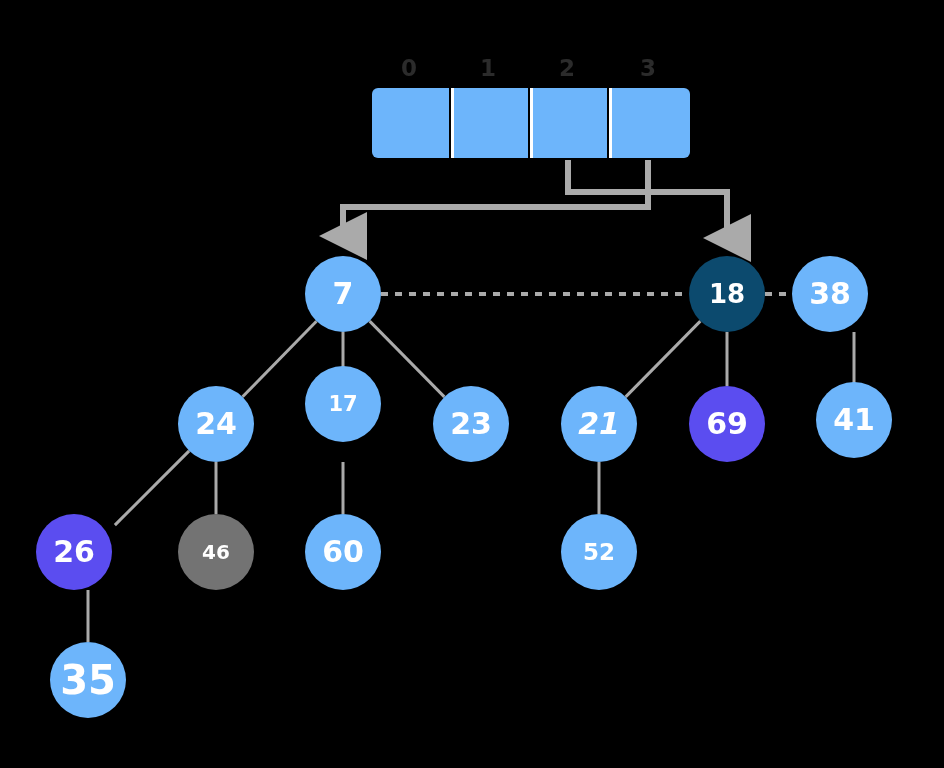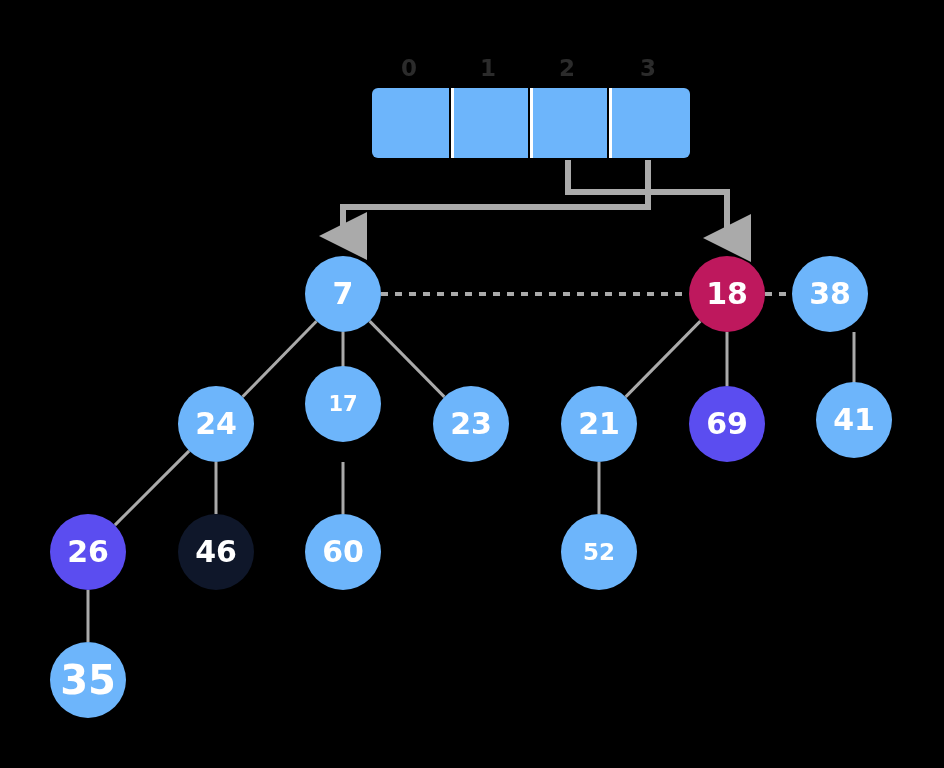--- a/index.html
+++ b/index.html
@@ -92,28 +92,28 @@
       <div class="array-index" style="left: 389px; top: 55px; width: 40px; color: rgb(43, 43, 43);">0</div>
       <div class="array-cell" style="left: 451px; top: 88px; width: 77px; height: 70px; background: rgb(109, 181, 251); border-left: 3px solid rgb(255, 255, 255);"></div>
       <div class="array-index" style="left: 468px; top: 55px; width: 40px; color: rgb(43, 43, 43);">1</div>
       <div class="array-cell" style="left: 530px; top: 88px; width: 77px; height: 70px; background: rgb(109, 181, 251); border-left: 3px solid rgb(255, 255, 255);"></div>
       <div class="array-index" style="left: 547px; top: 55px; width: 40px; color: rgb(43, 43, 43);">2</div>
       <div class="array-cell" style="left: 609px; top: 88px; width: 81px; height: 70px; background: rgb(109, 181, 251); border-top-right-radius: 6px; border-bottom-right-radius: 6px; border-left: 3px solid rgb(255, 255, 255);"></div>
       <div class="array-index" style="left: 628px; top: 55px; width: 40px; color: rgb(43, 43, 43);">3</div>
     </div>
   <div id="nodes-group">
       <div class="node node-light" style="left: 305px; top: 256px; width: 76px; height: 76px; font-size: 30px; background: rgb(109, 181, 251); color: rgb(255, 255, 255);">7</div>
-      <div class="node node-dark" style="left: 689px; top: 256px; width: 76px; height: 76px; font-size: 30px; background: #be185d; color: rgb(255, 255, 255);">18</div>
+      <div class="node node-dark" style="left: 689px; top: 256px; width: 76px; height: 76px; font-size: 26px; background: #0c4a6e; color: rgb(255, 255, 255);">18</div>
       <div class="node node-light" style="left: 792px; top: 256px; width: 76px; height: 76px; font-size: 30px; background: rgb(109, 181, 251); color: rgb(255, 255, 255);">38</div>
       <div class="node node-light" style="left: 178px; top: 386px; width: 76px; height: 76px; font-size: 30px; background: rgb(109, 181, 251); color: rgb(255, 255, 255);">24</div>
       <div class="node node-light" style="left: 305px; top: 366px; width: 76px; height: 76px; font-size: 21px; background: rgb(109, 181, 251); color: rgb(255, 255, 255);">17</div>
       <div class="node node-light" style="left: 433px; top: 386px; width: 76px; height: 76px; font-size: 30px; background: rgb(109, 181, 251); color: rgb(255, 255, 255);">23</div>
-      <div class="node node-light" style="left: 561px; top: 386px; width: 76px; height: 76px; font-size: 30px; background: rgb(109, 181, 251); color: rgb(255, 255, 255);">21</div>
+      <div class="node node-light" style="left: 561px; top: 386px; width: 76px; height: 76px; font-size: 30px; background: rgb(109, 181, 251); color: rgb(255, 255, 255); font-style: italic;">21</div>
       <div class="node node-dark" style="left: 689px; top: 386px; width: 76px; height: 76px; font-size: 30px; background: rgb(91, 77, 240); color: rgb(255, 255, 255);">69</div>
       <div class="node node-light" style="left: 816px; top: 382px; width: 76px; height: 76px; font-size: 30px; background: rgb(109, 181, 251); color: rgb(255, 255, 255);">41</div>
-      <div class="node node-dark" style="left: 50px; top: 514px; width: 76px; height: 76px; font-size: 30px; background: rgb(91, 77, 240); color: rgb(255, 255, 255);">26</div>
-      <div class="node node-light" style="left: 178px; top: 514px; width: 76px; height: 76px; font-size: 30px; background: #0f172a; color: rgb(255, 255, 255);">46</div>
+      <div class="node node-dark" style="left: 36px; top: 514px; width: 76px; height: 76px; font-size: 30px; background: rgb(91, 77, 240); color: rgb(255, 255, 255);">26</div>
+      <div class="node node-light" style="left: 178px; top: 514px; width: 76px; height: 76px; font-size: 20px; background: #737373; color: rgb(255, 255, 255);">46</div>
       <div class="node node-light" style="left: 305px; top: 514px; width: 76px; height: 76px; font-size: 30px; background: rgb(109, 181, 251); color: rgb(255, 255, 255);">60</div>
       <div class="node node-light" style="left: 561px; top: 514px; width: 76px; height: 76px; font-size: 23px; background: rgb(109, 181, 251); color: rgb(255, 255, 255);">52</div>
       <div class="node node-light" style="left: 50px; top: 642px; width: 76px; height: 76px; font-size: 40px; background: rgb(109, 181, 251); color: rgb(255, 255, 255);">35</div>
     </div>
 
 </div>
 
 </body></html>

